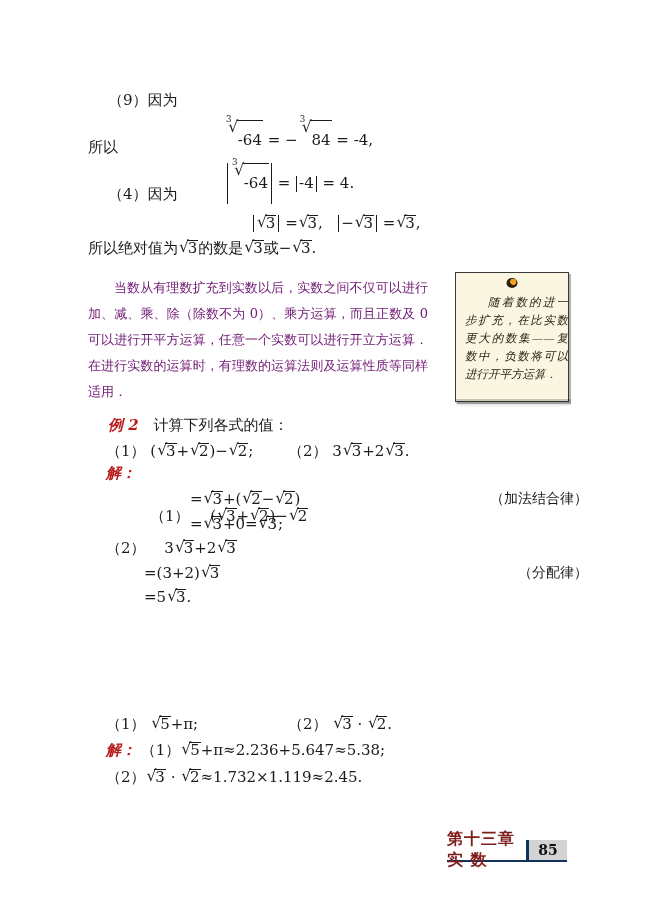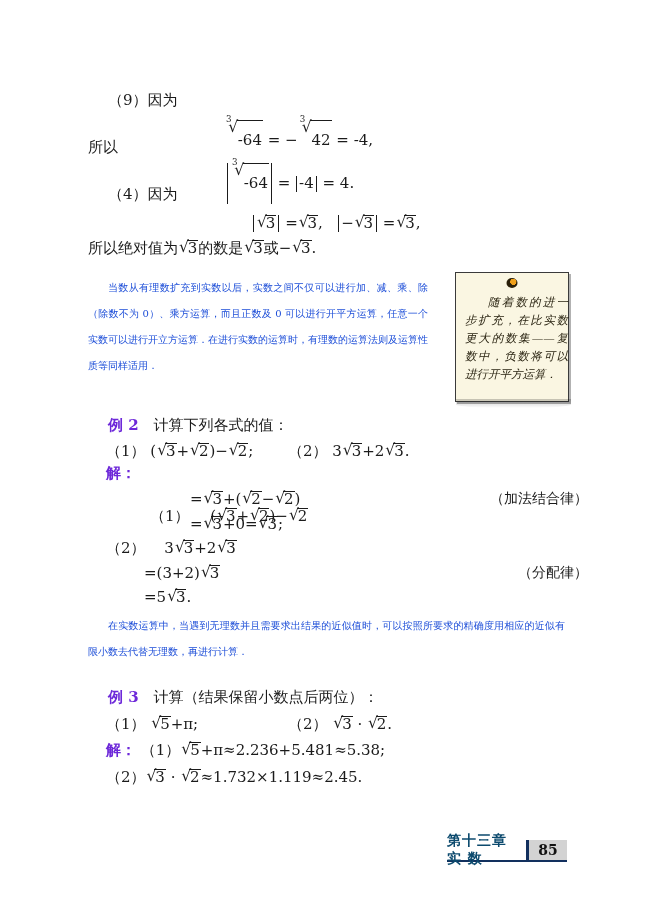--- a/index.html
+++ b/index.html
@@ -25,27 +25,27 @@
   
   .line {
     position: absolute;
     white-space: nowrap;
     font-size: 15px;
     line-height: 1.05;
     color: #1b1b1b;
   }
   .para {
     position: absolute;
-    font-size: 10px;
+    font-size: 13px;
     line-height: 26px;
-    color: #1d4ed8;
+    color: #701a75;
     text-align: justify;
     text-justify: inter-ideograph;
   }
-  .bluebold { color: #6d28d9; font-weight: bold; }
+  .bluebold { color: #b91c1c; font-weight: bold; font-style: italic; }
 
   
   .math {
     font-family: "DejaVu Serif", "Liberation Serif", serif;
     font-size: 15px;
     white-space: nowrap;
   }
   .sq {
     display: inline-block;
     position: relative;
@@ -140,22 +140,22 @@
     position: absolute;
     left: 447px;
     bottom: 48px;
     width: 120px;
     display: flex;
     align-items: stretch;
     height: 22px;
   }
   .footer-chapter {
     flex: 1;
-    font-size: 14px;
-    color: #0c4a6e;
+    font-size: 16px;
+    color: #7f1d1d;
     display: flex;
     align-items: center;
     justify-content: center;
     letter-spacing: 1px;
     font-weight: bold;
     border-bottom: 2px solid #12305e;
     padding-bottom: 1px;
   }
   .footer-page {
     width: 38px;
@@ -173,21 +173,21 @@
 </head>
 <body>
 
 <div class="page">
 
   <div class="line" style="left:108px; top:93px;">（9）因为</div>
 
   <div class="line math" style="left:224px; top:120px;">
     <span class="cbrt"><span class="idx">3</span><span class="rad">-64</span></span>
     <span>=</span>
-    <span>−</span><span class="cbrt"><span class="idx">3</span><span class="rad">42</span></span>
+    <span>−</span><span class="cbrt"><span class="idx">3</span><span class="rad">84</span></span>
     <span>=</span>
     <span>-4,</span>
   </div>
 
   <div class="line" style="left:88px; top:140px;">所以</div>
 
   <div class="line math" style="left:226px; top:163px;">
     <span class="abs"><span class="cbrt"><span class="idx">3</span><span class="rad">-64</span></span></span>
     <span>=</span>
     <span class="abs">-4</span>
@@ -252,39 +252,34 @@
   <div class="line math" style="left:144px; top:565px;">
     =(3+2)<span class="sq"><span class="rad">3</span></span>
   </div>
   <div class="line math" style="left:144px; top:589px;">
     =5<span class="sq"><span class="rad">3</span></span>.
   </div>
 
   <div class="line" style="left:490px; top:491px; font-size:14px;">（加法结合律）</div>
   <div class="line" style="left:518px; top:565px; font-size:14px;">（分配律）</div>
 
-  <div class="para" style="left:88px; top:613px; width:477px; text-indent:2em;">在实数运算中，当遇到无理数并且需要求出结果的近似值时，可以按照所要求的精确度用相应的近似有限小数去代替无理数，再进行计算．</div>
-
-  <div class="line" style="left:108px; top:690px;">
-    <span class="bluebold">例 3</span>
-    <span style="margin-left:10px;">计算（结果保留小数点后两位）：</span>
-  </div>
+
 
   <div class="line math" style="left:106px; top:716px;">
     <span>（1）</span>
     <span class="sq"><span class="rad">5</span></span>+π;
   </div>
   <div class="line math" style="left:288px; top:716px;">
     <span>（2）</span>
     <span class="sq"><span class="rad">3</span></span> · <span class="sq"><span class="rad">2</span></span>.
   </div>
 
   <div class="line math" style="left:106px; top:742px;">
     <span class="bluebold">解：</span>
-    <span>（1）</span><span class="sq"><span class="rad">5</span></span>+π<span>≈2.236+5.481≈5.38;</span>
+    <span>（1）</span><span class="sq"><span class="rad">5</span></span>+π<span>≈2.236+5.647≈5.38;</span>
   </div>
 
   <div class="line math" style="left:106px; top:769px;">
     <span>（2）</span><span class="sq"><span class="rad">3</span></span> · <span class="sq"><span class="rad">2</span></span><span>≈1.732×1.119≈2.45.</span>
   </div>
 
   <div class="footer">
     <div class="footer-chapter">第十三章  实  数</div>
     <div class="footer-page">85</div>
   </div>

